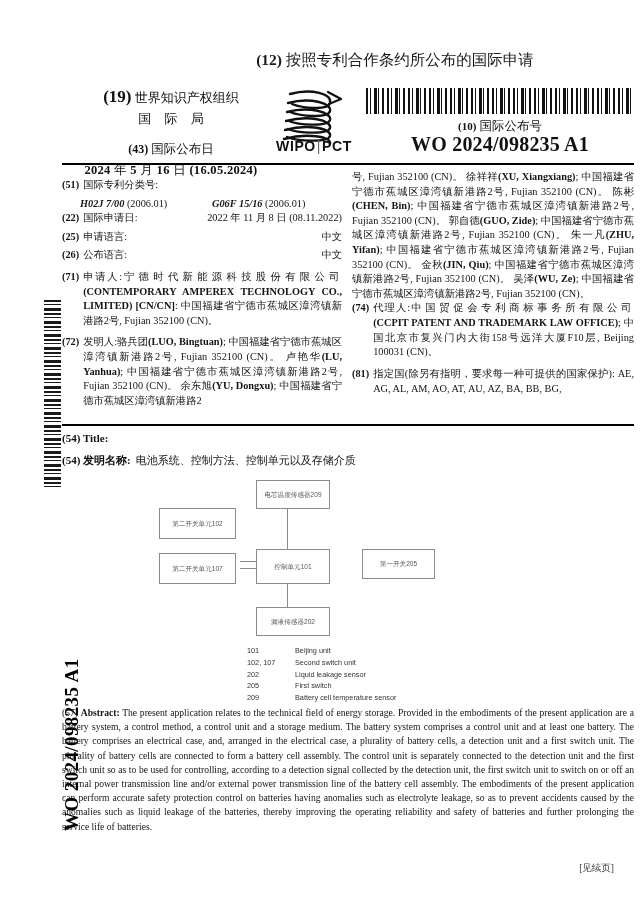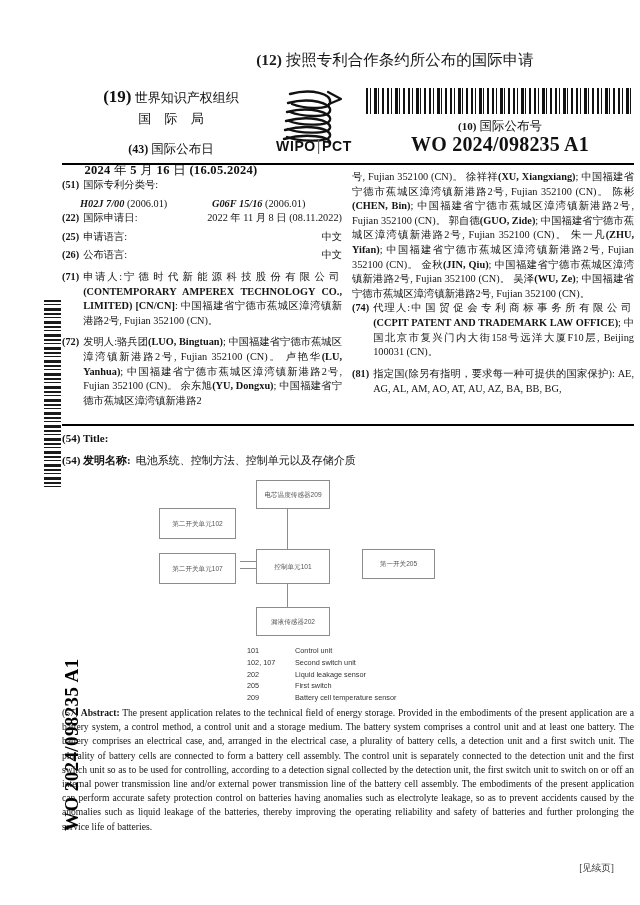--- a/index.html
+++ b/index.html
@@ -460,21 +460,21 @@
 
     <div class="fig-box" style="left:194px; top:125px; width:72px; height:27px;">
       <span>漏液传感器202</span>
     </div>
 
   </div>
 
   <div class="legend">
     <div class="legend-row">
       <span class="num">101</span>
-      <span class="desc">Control unit</span>
+      <span class="desc">Beijing unit</span>
     </div>
     <div class="legend-row">
       <span class="num">102, 107</span>
       <span class="desc">Second switch unit</span>
     </div>
     <div class="legend-row">
       <span class="num">202</span>
       <span class="desc">Liquid leakage sensor</span>
     </div>
     <div class="legend-row">

